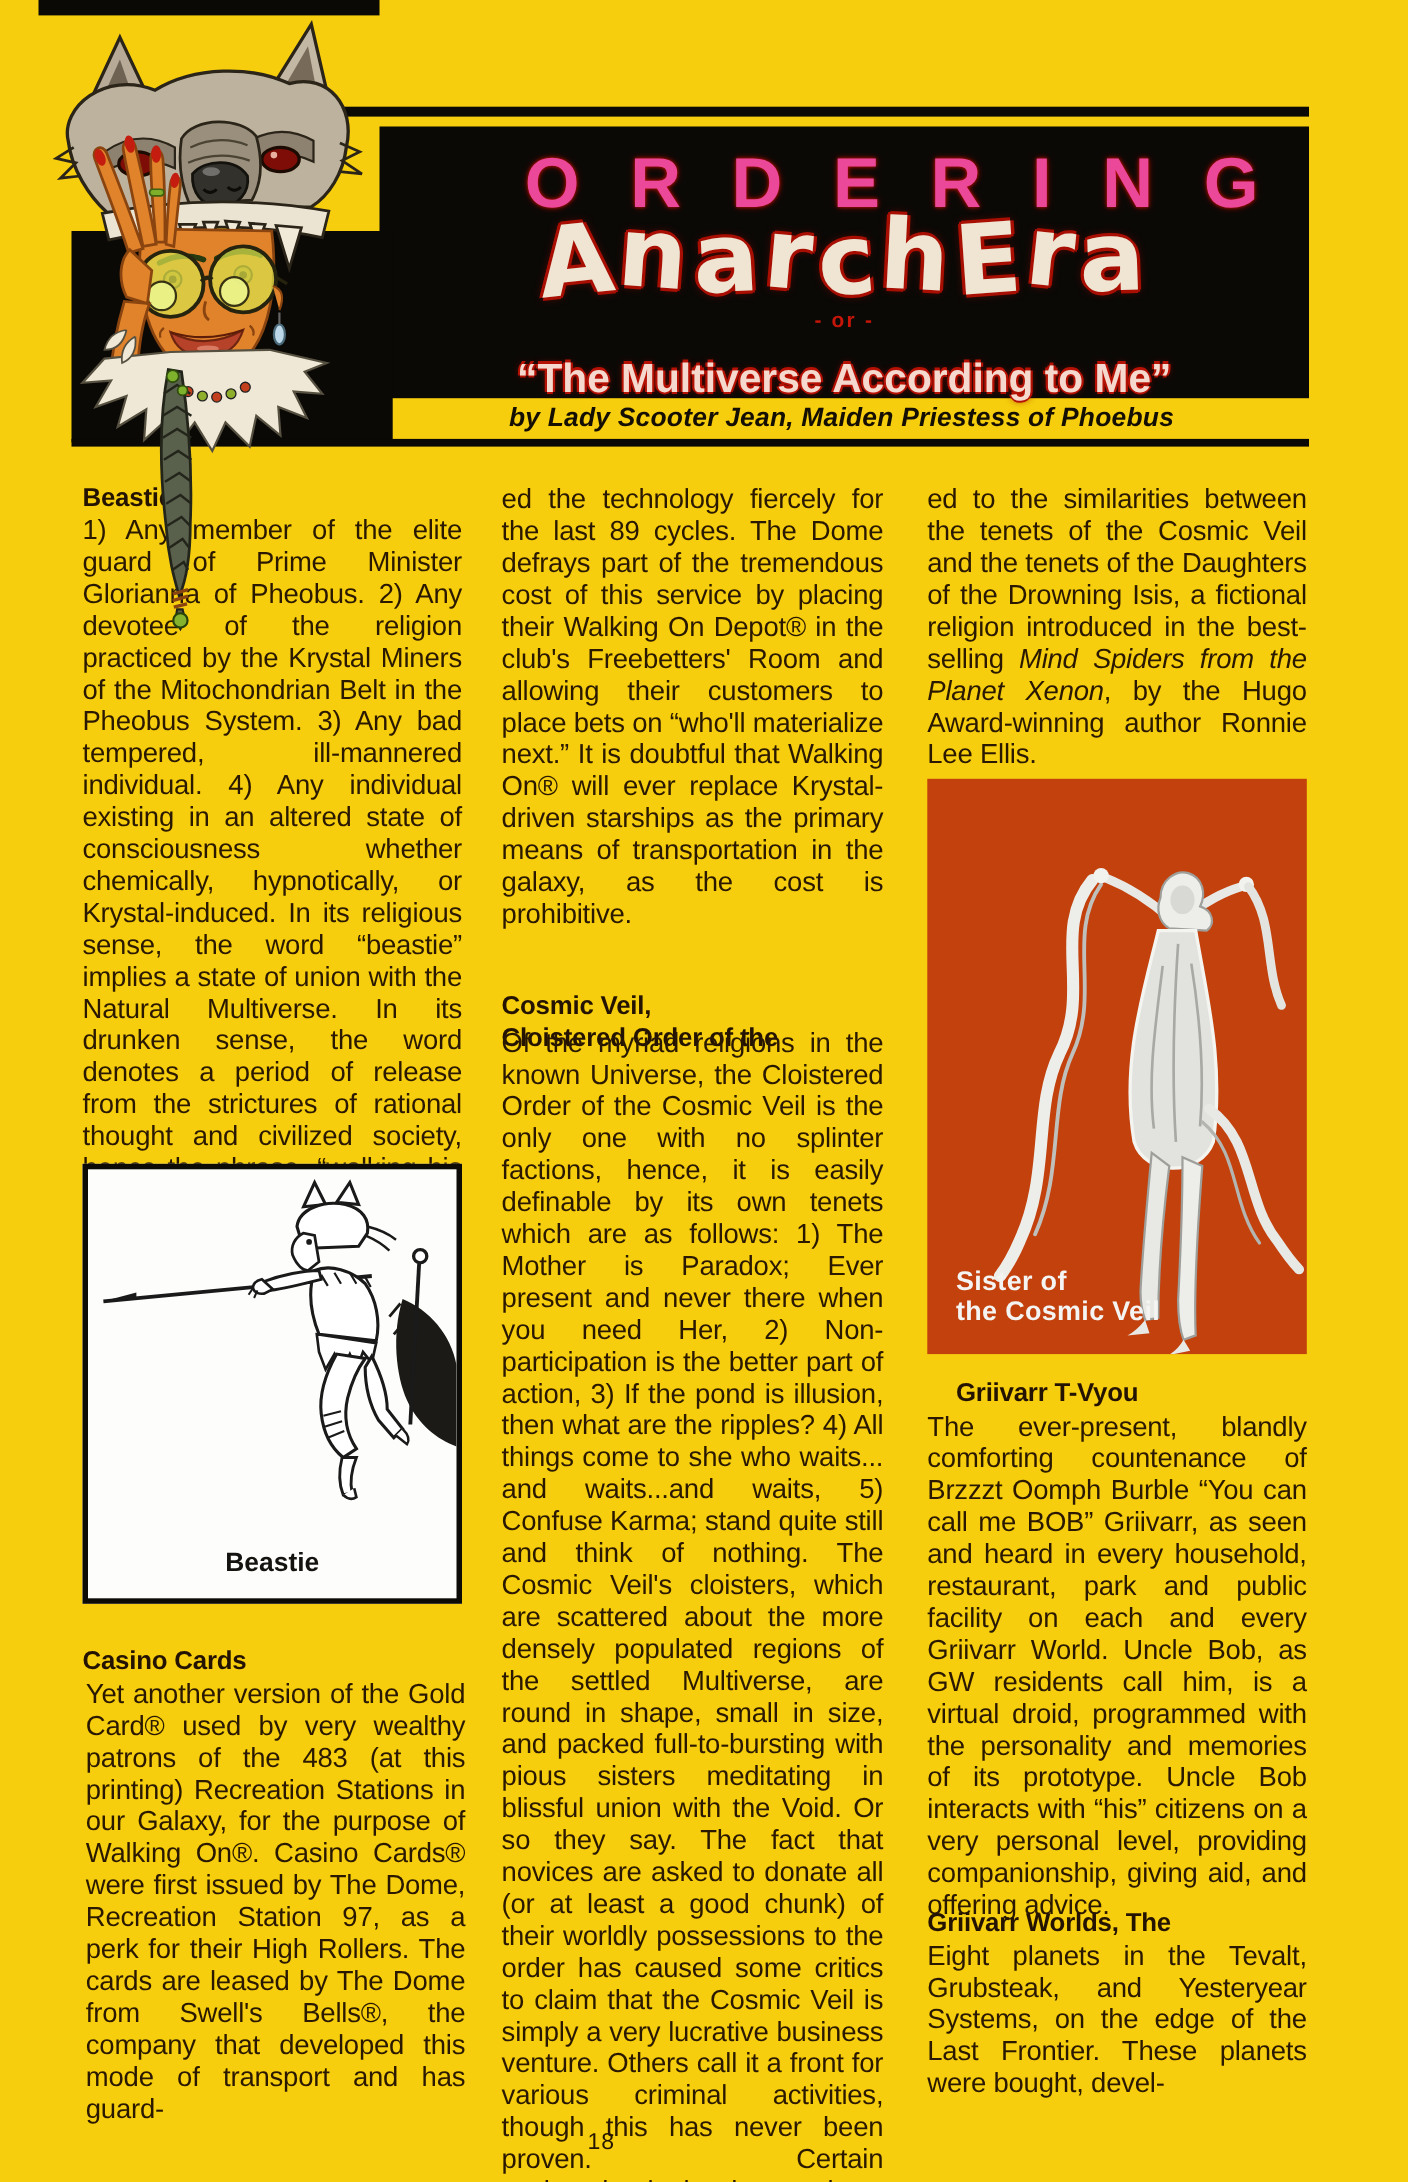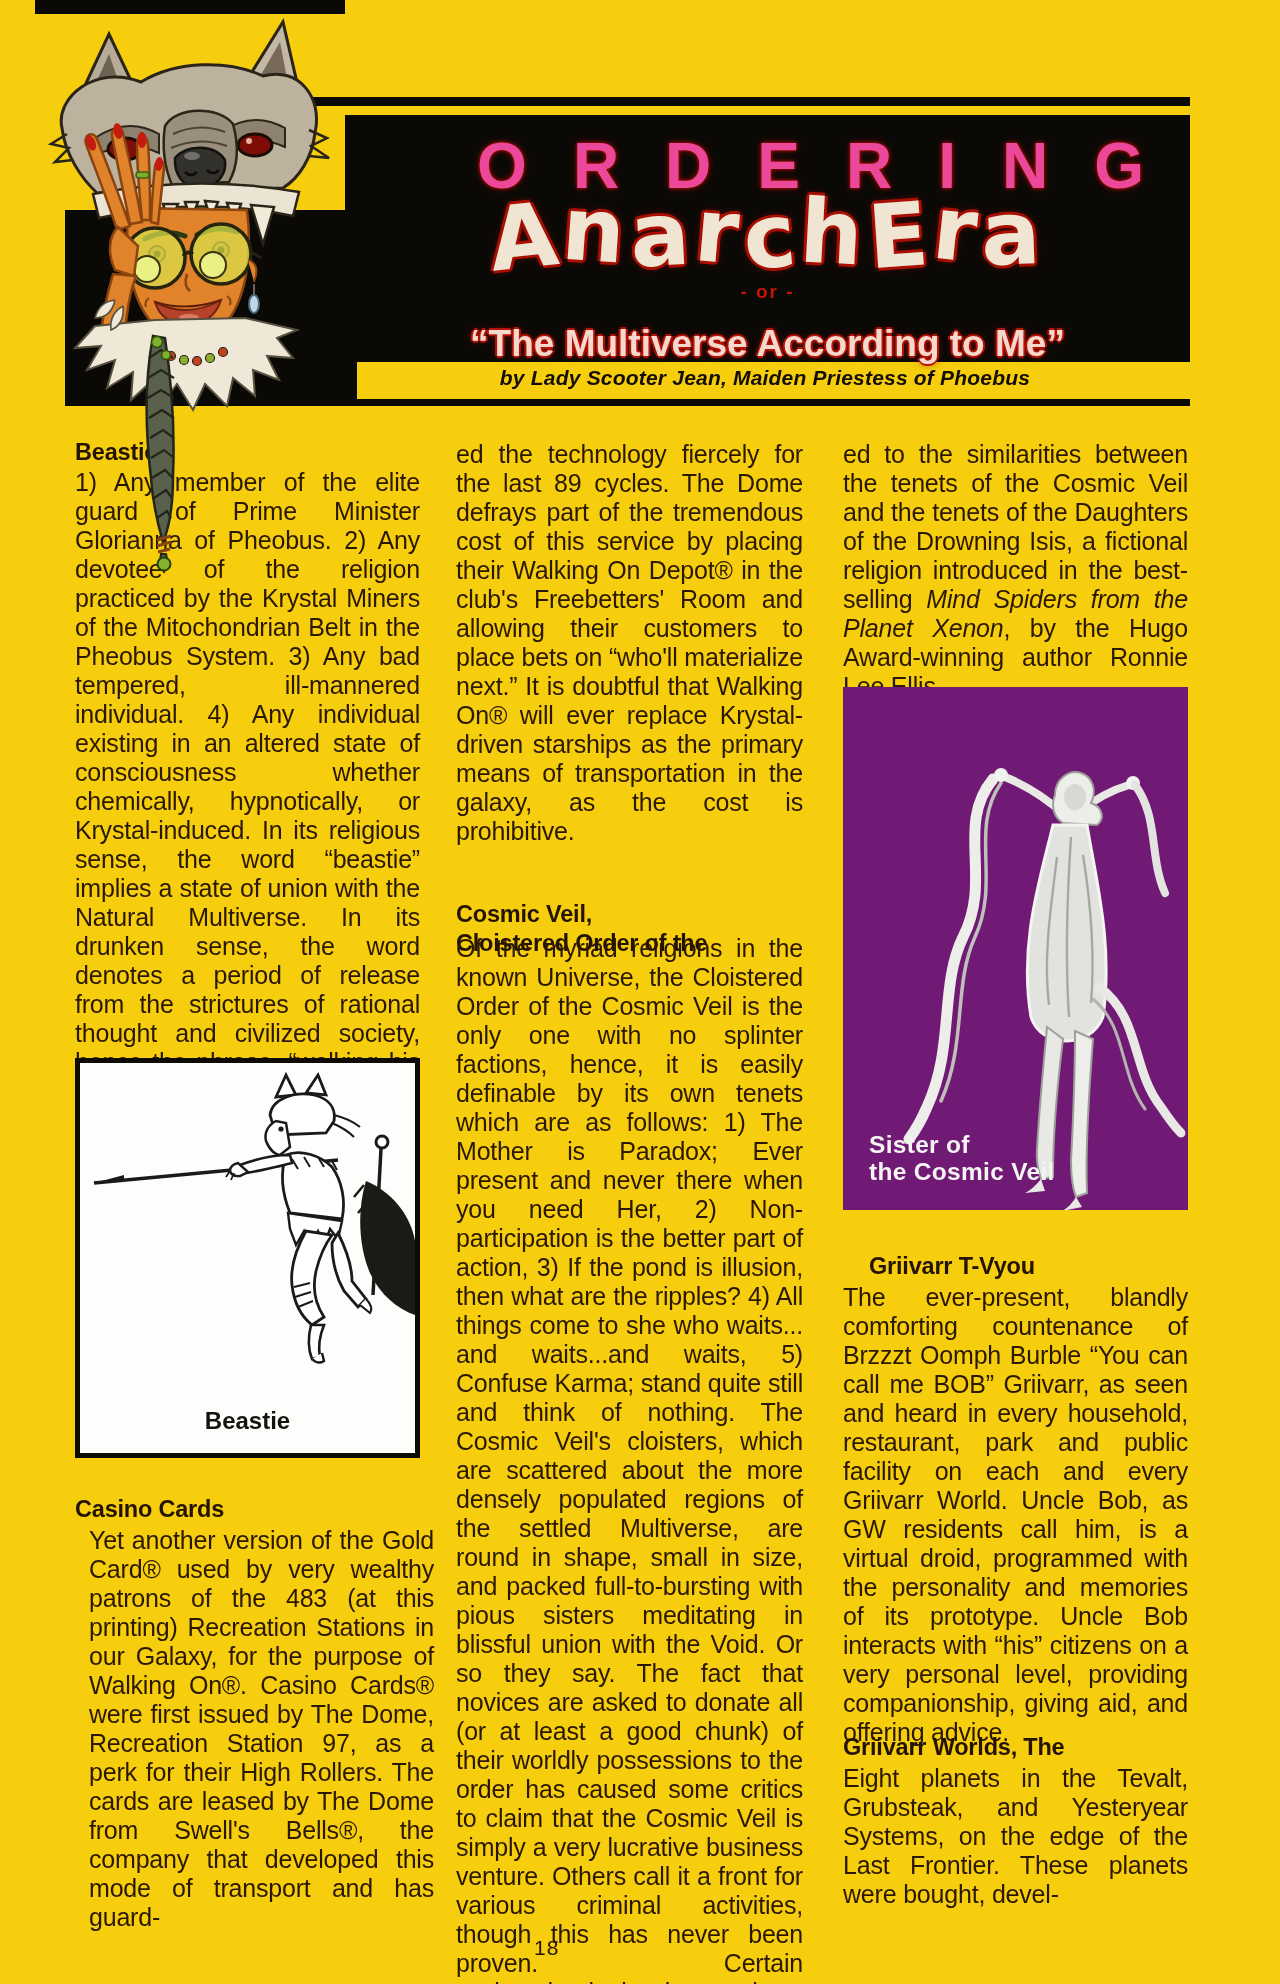--- a/index.html
+++ b/index.html
@@ -46,37 +46,37 @@
   }
   #title-subtitle {
     position:absolute; left:0; top:208px; width:100%; text-align:center;
     font-size:37px; font-weight:bold; color:#F6D9CE;
     text-shadow:-2px 0 0 #B51205, 2px 0 0 #B51205, 0 -2px 0 #B51205,
                  0 2px 0 #B51205, 0 0 7px #8E0C02;
     white-space:nowrap;
   }
   #byline {
     left:340px; top:366px; width:850px; text-align:center;
-    font-size:21px; font-weight:bold; font-style:italic; color:#140E03;
+    font-size:24px; font-weight:bold; font-style:italic; color:#140E03;
     letter-spacing:0.2px;
   }
 
   
   .col { width:345px; }
   .heading { font-size:23.5px; font-weight:bold; line-height:29px; color:#241300; letter-spacing:-0.2px; }
   .bodytext {
     font-size:25px; line-height:29px; text-align:justify;
     color:#2A1800; letter-spacing:-0.2px;
   }
   .bodytext i { font-style:italic; }
 
   #col1-h1 { left:75px; top:438px; }
   #col1-p1 { left:75px; top:468px; }
   #col1-h2 { left:75px; top:1495px; }
-  #col1-p2 { left:89px; top:1526px; }
+  #col1-p2 { left:78px; top:1526px; }
 
   #col2-p1 { left:456px; top:440px; width:347px; }
   #col2-h1 { left:456px; top:872px; width:347px;margin-top:28px; }
   #col2-p2 { left:456px; top:934px; width:347px; }
 
   #col3-p1 { left:843px; top:440px; }
   #col3-h2 { left:843px; top:1252px;margin-left:26px; }
   #col3-p2 { left:843px; top:1283px; }
   #col3-h3 { left:843px; top:1733px; }
   #col3-p3 { left:843px; top:1764px; }
@@ -84,22 +84,22 @@
   
   #beastie-box {
     left:75px; top:1058px; width:345px; height:400px;
     background:#FDFDFB; border:5px solid #0D0B06;
   }
   #beastie-caption {
     position:absolute; left:0; bottom:18px; width:100%;
     text-align:center; font-size:24px; font-weight:bold; color:#151310;
   }
   #sister-box {
-    left:843px; top:687px; width:345px; height:523px;
-    background:#701a75;
+    left:843px; top:708px; width:345px; height:523px;
+    background:#c2410c;
   }
   .sister-caption {
     position:absolute; left:26px; color:#F4F4F2;
     font-size:24.5px; font-weight:bold; line-height:27px; letter-spacing:0.3px;
   }
   #sister-caption-1 { bottom:52px; }
   #sister-caption-2 { bottom:25px; }
 
   #page-number { left:534px; top:1936px; font-size:21px; color:#241600; letter-spacing:1px; }
 

